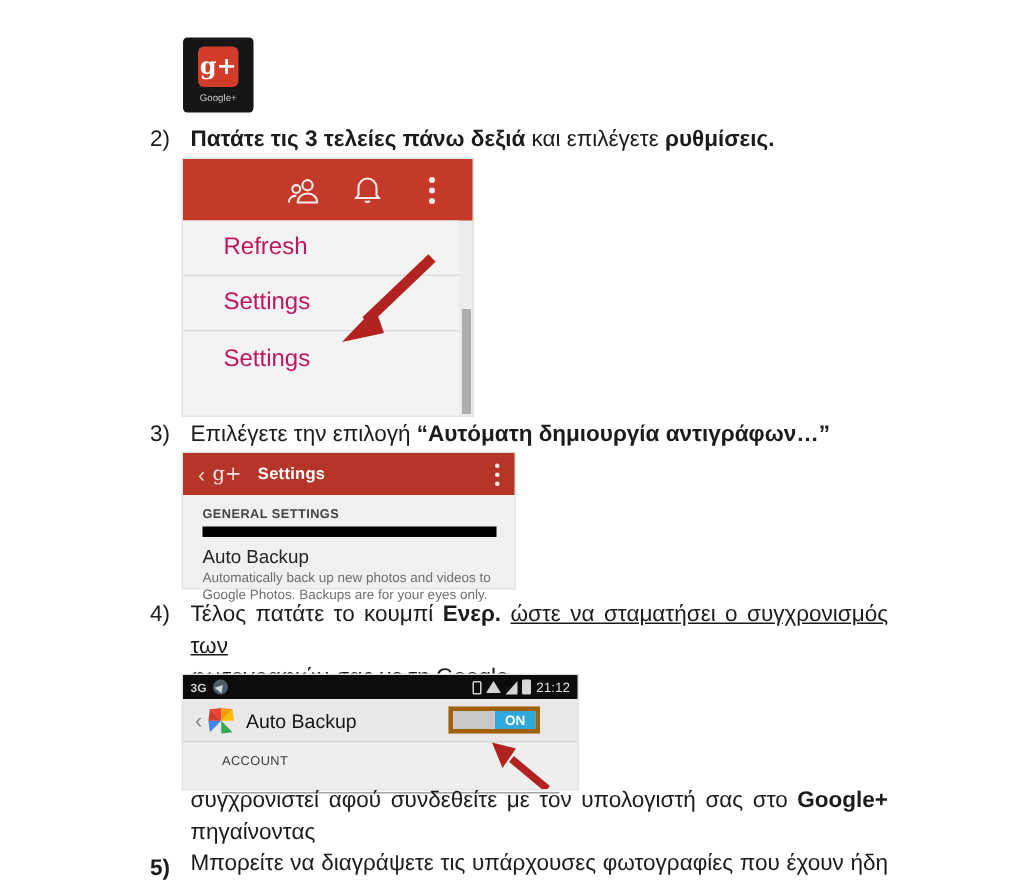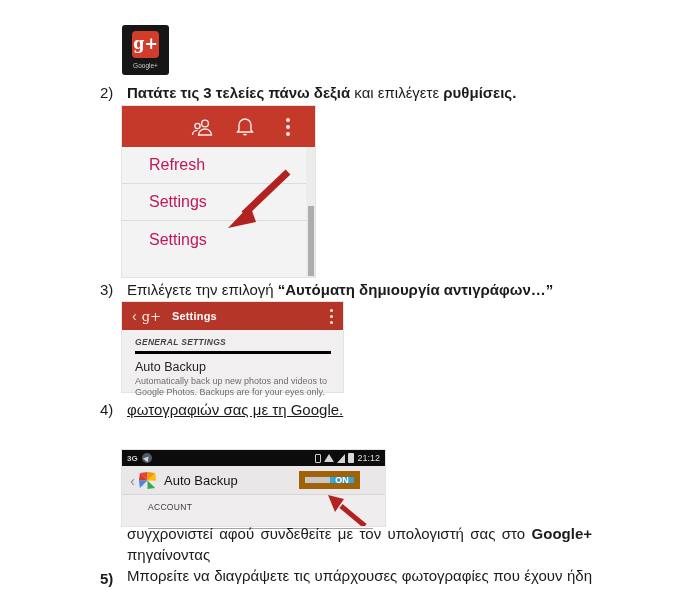--- a/index.html
+++ b/index.html
@@ -39,34 +39,34 @@
 
   
   .shot2 { left:122px; top:302px; width:221px; height:90px; background:#f1efef; box-shadow:0 0 0 1px #e3e3e3; }
   .shot2 .hdr { height:28px; background:#b53628; display:flex; align-items:center; color:#fff; padding:0 10px; }
   .shot2 .back { color:#f3ddd9; font-size:14px; margin-right:5px; line-height:1; }
   .shot2 .glogo { font-family:"DejaVu Serif", serif; font-size:13px; color:#f6e9e6; margin-right:11px; }
   .shot2 .htitle { font-size:11px; font-weight:bold; letter-spacing:.2px; }
   .shot2 .hdots { margin-left:auto; }
   .shot2 .hdots i { width:3px; height:3px; }
   .shot2 .section { margin:7px 12px 0 13px; font-size:8.5px; font-weight:bold; color:#444; letter-spacing:.3px;
-                    border-bottom:3px solid #000000; padding-bottom:4px;font-style:italic; }
+                    border-bottom:7px solid #000000; padding-bottom:4px; }
   .shot2 .ititle { margin:6px 13px 0; font-size:12.5px; color:#242424; }
   .shot2 .idesc { margin:2px 13px 0; font-size:9px; line-height:11px; color:#6e6e6e; }
 
   
   .shot3 { left:122px; top:450px; width:263px; height:76px; background:#efedee; box-shadow:0 0 0 1px #e3e3e3; }
   .shot3 .status { height:16px; background:#0c0c0c; display:flex; align-items:center; padding:0 5px; color:#e6e6e6; }
   .shot3 .net { font-size:8px; font-weight:bold; color:#cfcfcf; }
   .shot3 .sb-right { margin-left:auto; display:flex; align-items:center; gap:3px; }
   .shot3 .time { font-size:9px; color:#dedede; }
   .shot3 .hdr { height:29px; background:#e9e7e8; border-bottom:1px solid #d6d4d5; display:flex; align-items:center; padding:0 8px; }
   .shot3 .back { color:#8a8a8a; font-size:15px; margin-right:3px; }
   .shot3 .htitle { font-size:13px; color:#161616; margin-left:7px; }
-  .toggle { margin-left:auto; margin-right:17px; width:61px; height:18px; background:#c9c7c8; border:6px solid #a16207; display:flex; }
+  .toggle { margin-left:auto; margin-right:17px; width:61px; height:18px; background:#c9c7c8; border:3px solid #a16207; display:flex; }
   .toggle .knob { width:31px; height:100%; }
   .toggle .on { width:30px; height:100%; background:#2fa9dc; color:#fff; font-size:9px; font-weight:bold;
                 display:flex; align-items:center; justify-content:center; }
   .shot3 .section { margin:7px 12px 0 26px; font-size:8.5px; font-weight:normal; color:#3c3c3c; letter-spacing:.3px;
                     border-bottom:1px solid #a5a3a4; padding-bottom:16px; }
 
   
   .ic-circle { width:10px; height:10px; border-radius:50%; background:#4f5b66; display:flex; align-items:center; justify-content:center; }
   .ic-circle:after { content:""; width:0; height:0; border-left:3px solid transparent; border-right:3px solid transparent; border-bottom:5px solid #cfd6da; transform:rotate(40deg); }
   .ic-vib { width:6px; height:9px; border:1px solid #d0d0d0; border-radius:1px; }
@@ -145,20 +145,21 @@
   <div class="ititle">Auto Backup</div>
   <div class="idesc">
     <span>Automatically back up new photos and videos to</span><br>
     <span>Google Photos. Backups are for your eyes only.</span>
   </div>
 </div>
 
 <div class="step-row" style="top:399px;">
   <span class="step-num">4)</span>
   <span class="step-text">
+    <span class="jline" style="display:block;"><span>Τέλος πατάτε το κουμπί </span><span class="b">Ενερ.</span><span> </span><span class="u">ώστε να σταματήσει ο συγχρονισμός των</span></span>
     <span style="display:block;"><span class="u">φωτογραφιών σας με τη Google.</span></span>
   </span>
 </div>
 
 <div class="abs shot3">
   <div class="status">
     <span class="net">3G</span>
     <span class="ic-circle" style="margin-left:4px;"></span>
     <span class="sb-right">
       <span class="ic-vib"></span>

